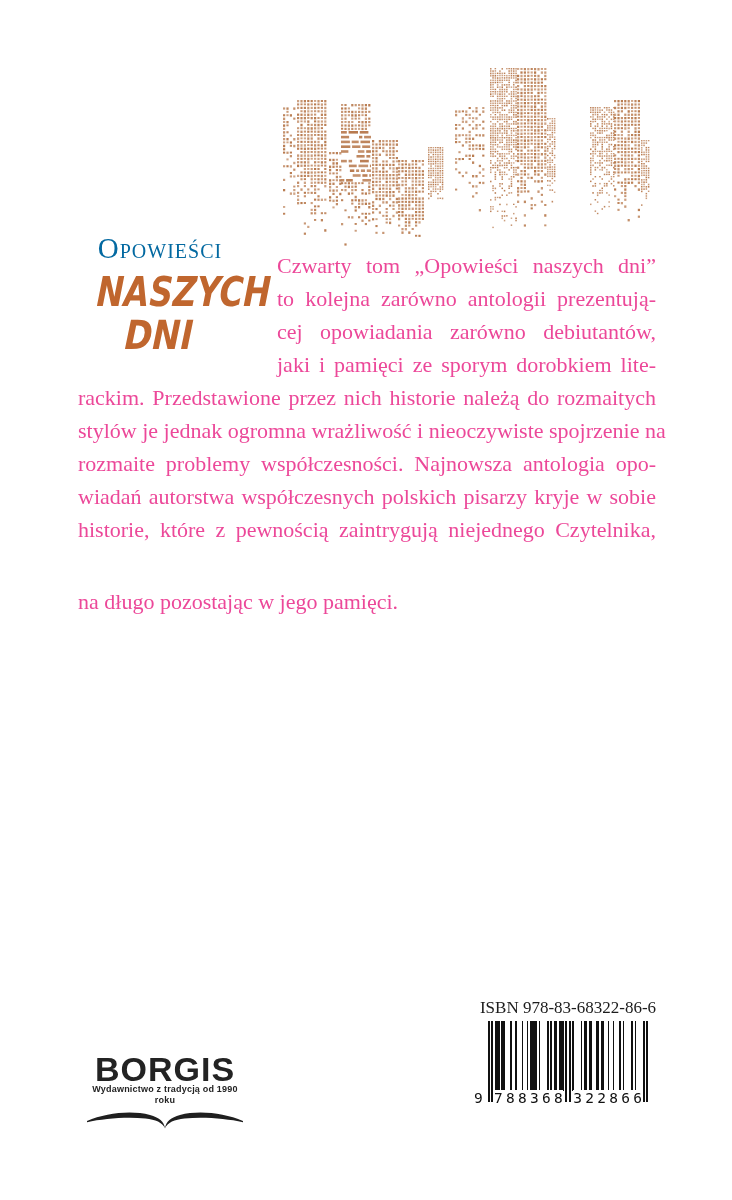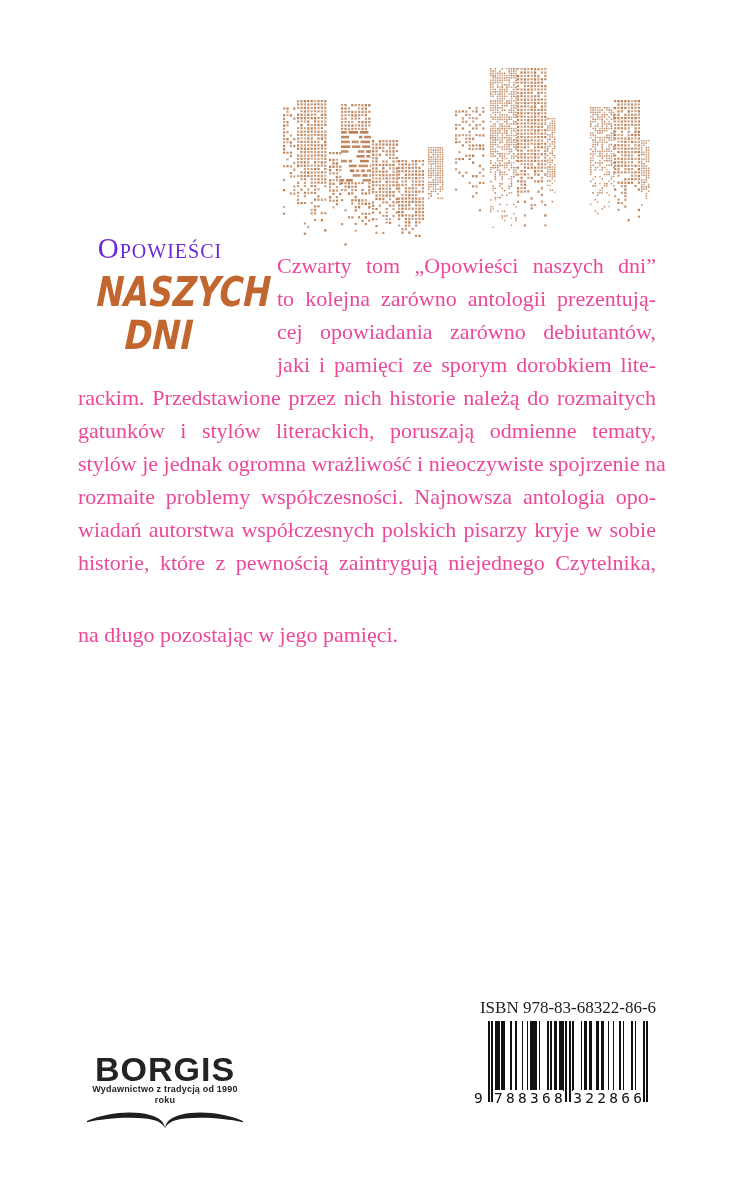--- a/index.html
+++ b/index.html
@@ -17,21 +17,21 @@
   
   .title-block{
     position:absolute;left:82px;top:233px;width:156px;
     text-align:center;
   }
   .series-title{
     font-family:"Liberation Serif", serif;
     font-variant:small-caps;
     font-size:29px;line-height:30px;
     letter-spacing:1px;
-    color:#6d28d9;
+    color:#0369a1;
   }
   .brush-line{
     font-family:"DejaVu Sans", sans-serif;
     font-style:italic;font-weight:bold;
     color:#c0662e;
     line-height:1.06;
     transform:scaleX(0.80) skewX(-3deg);
     transform-origin:center top;
     letter-spacing:0px;
     white-space:nowrap;
@@ -2509,21 +2509,20 @@
     <div class="brush-line brush-1">NASZYCH</div>
     <div class="brush-line brush-2">DNI</div>
   </div>
 
   <div class="blurb" id="blurb">
       <div class="blurb-line indent">Czwarty tom „Opowieści naszych dni”</div>
       <div class="blurb-line indent">to kolejna zarówno antologii prezentują-</div>
       <div class="blurb-line indent">cej opowiadania zarówno debiutantów,</div>
       <div class="blurb-line indent">jaki i pamięci ze sporym dorobkiem lite-</div>
       <div class="blurb-line">rackim. Przedstawione przez nich historie należą do rozmaitych</div>
-      <div class="blurb-line">gatunków i stylów literackich, poruszają odmienne tematy,</div>
       <div class="blurb-line">stylów je jednak ogromna wrażliwość i nieoczywiste spojrzenie na</div>
       <div class="blurb-line">rozmaite problemy współczesności. Najnowsza antologia opo-</div>
       <div class="blurb-line">wiadań autorstwa współczesnych polskich pisarzy kryje w sobie</div>
       <div class="blurb-line">historie, które z pewnością zaintrygują niejednego Czytelnika,</div>
       <div class="blurb-line no-justify">na długo pozostając w jego pamięci.</div>
     </div>
 
   <div class="publisher">
     <div class="publisher-name">BORGIS</div>
     <div class="publisher-tagline">Wydawnictwo z tradycją od 1990 roku</div>

